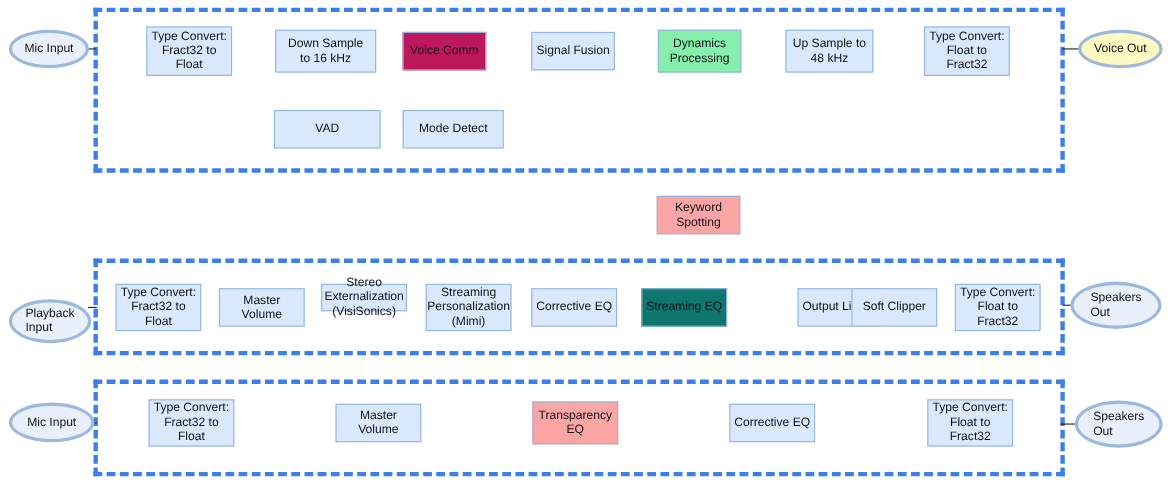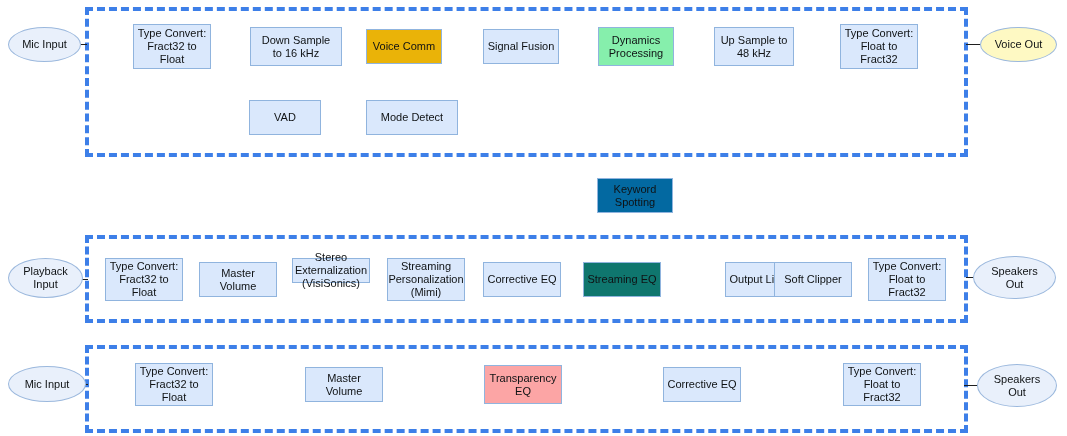--- a/index.html
+++ b/index.html
@@ -34,29 +34,29 @@
     align-items: center;
     justify-content: center;
     text-align: center;
     padding: 2px 3px;
     white-space: pre-line;
   }
   .node-ellipse {
     position: absolute;
     box-sizing: border-box;
     background: #e9f0fb;
-    border: 1px solid #6d28d9;
+    border: 3px solid #6d28d9;
     border-radius: 50%;
     color: #0f1214;
     font-size: 11px;
     line-height: 13px;
     display: flex;
     align-items: center;
     justify-content: center;
-    text-align: center;
+    text-align: left;
     white-space: pre-line;
   }
   .connector {
     position: absolute;
     background: #1f1f1f;
     height: 1px;
   }
 </style>
 </head>
 <body>
@@ -75,32 +75,32 @@
       <div class="connector" style="left: 966px; top: 44px; width: 16px;"></div>
       <div class="connector" style="left: 966px; top: 277px; width: 9px;"></div>
       <div class="connector" style="left: 964px; top: 385px; width: 15px;"></div>
     </div>
   <div id="blocks-layer">
       <div class="node-box" style="left: 133px; top: 24px; width: 78px; height: 45px; background: rgb(218, 232, 252); border-color: rgb(144, 180, 222); color: rgb(15, 18, 20);">Type Convert:
 Fract32 to
 Float</div>
       <div class="node-box" style="left: 250px; top: 27px; width: 92px; height: 39px; background: rgb(218, 232, 252); border-color: rgb(144, 180, 222); color: rgb(15, 18, 20);">Down Sample
 to 16 kHz</div>
-      <div class="node-box" style="left: 366px; top: 29px; width: 76px; height: 35px; background: #eab308; border-color: rgb(144, 180, 222); color: rgb(15, 18, 20);">Voice Comm</div>
+      <div class="node-box" style="left: 366px; top: 29px; width: 76px; height: 35px; background: #be185d; border-color: rgb(144, 180, 222); color: rgb(15, 18, 20);">Voice Comm</div>
       <div class="node-box" style="left: 483px; top: 29px; width: 76px; height: 35px; background: rgb(218, 232, 252); border-color: rgb(144, 180, 222); color: rgb(15, 18, 20);">Signal Fusion</div>
       <div class="node-box" style="left: 598px; top: 27px; width: 76px; height: 39px; background: #86efac; border-color: rgb(144, 180, 222); color: rgb(15, 18, 20);">Dynamics
 Processing</div>
       <div class="node-box" style="left: 714px; top: 27px; width: 80px; height: 39px; background: rgb(218, 232, 252); border-color: rgb(144, 180, 222); color: rgb(15, 18, 20);">Up Sample to
 48 kHz</div>
       <div class="node-box" style="left: 840px; top: 24px; width: 78px; height: 45px; background: rgb(218, 232, 252); border-color: rgb(144, 180, 222); color: rgb(15, 18, 20);">Type Convert:
 Float to
 Fract32</div>
-      <div class="node-box" style="left: 249px; top: 100px; width: 72px; height: 35px; background: rgb(218, 232, 252); border-color: rgb(144, 180, 222); color: rgb(15, 18, 20);">VAD</div>
+      <div class="node-box" style="left: 249px; top: 100px; width: 97px; height: 35px; background: rgb(218, 232, 252); border-color: rgb(144, 180, 222); color: rgb(15, 18, 20);">VAD</div>
       <div class="node-box" style="left: 366px; top: 100px; width: 92px; height: 35px; background: rgb(218, 232, 252); border-color: rgb(144, 180, 222); color: rgb(15, 18, 20);">Mode Detect</div>
-      <div class="node-box" style="left: 597px; top: 178px; width: 76px; height: 35px; background: #0369a1; border-color: rgb(144, 180, 222); color: rgb(15, 18, 20); text-align: center;">Keyword
+      <div class="node-box" style="left: 597px; top: 178px; width: 76px; height: 35px; background: #fca5a5; border-color: rgb(144, 180, 222); color: rgb(15, 18, 20); text-align: center;">Keyword
 Spotting</div>
       <div class="node-box" style="left: 105px; top: 258px; width: 78px; height: 43px; background: rgb(218, 232, 252); border-color: rgb(144, 180, 222); color: rgb(15, 18, 20);">Type Convert:
 Fract32 to
 Float</div>
       <div class="node-box" style="left: 199px; top: 262px; width: 78px; height: 35px; background: rgb(218, 232, 252); border-color: rgb(144, 180, 222); color: rgb(15, 18, 20);">Master Volume</div>
       <div class="node-box" style="left: 292px; top: 258px; width: 78px; height: 25px; background: rgb(218, 232, 252); border-color: rgb(144, 180, 222); color: rgb(15, 18, 20);">Stereo
 Externalization
 (VisiSonics)</div>
       <div class="node-box" style="left: 387px; top: 258px; width: 78px; height: 43px; background: rgb(218, 232, 252); border-color: rgb(144, 180, 222); color: rgb(15, 18, 20);">Streaming
 Personalization
@@ -119,21 +119,21 @@
       <div class="node-box" style="left: 484px; top: 365px; width: 78px; height: 39px; background: #fca5a5; border-color: rgb(144, 180, 222); color: rgb(15, 18, 20);">Transparency
 EQ</div>
       <div class="node-box" style="left: 663px; top: 367px; width: 78px; height: 35px; background: rgb(218, 232, 252); border-color: rgb(144, 180, 222); color: rgb(15, 18, 20);">Corrective EQ</div>
       <div class="node-box" style="left: 843px; top: 363px; width: 78px; height: 43px; background: rgb(218, 232, 252); border-color: rgb(144, 180, 222); color: rgb(15, 18, 20);">Type Convert:
 Float to
 Fract32</div>
     </div>
   <div id="endpoints-layer">
       <div class="node-ellipse" style="left: 8px; top: 27px; width: 73px; height: 35px; background: rgb(233, 240, 251); border-color: rgb(155, 184, 221); color: rgb(15, 18, 20);">Mic Input</div>
       <div class="node-ellipse" style="left: 980px; top: 27px; width: 77px; height: 35px; background: #fef9c3; border-color: rgb(155, 184, 221); color: rgb(15, 18, 20);">Voice Out</div>
-      <div class="node-ellipse" style="left: 8px; top: 258px; width: 75px; height: 40px; background: rgb(233, 240, 251); border-color: rgb(155, 184, 221); color: rgb(15, 18, 20);">Playback
+      <div class="node-ellipse" style="left: 8px; top: 272px; width: 75px; height: 40px; background: rgb(233, 240, 251); border-color: rgb(155, 184, 221); color: rgb(15, 18, 20);">Playback
 Input</div>
       <div class="node-ellipse" style="left: 973px; top: 256px; width: 83px; height: 43px; background: rgb(233, 240, 251); border-color: rgb(155, 184, 221); color: rgb(15, 18, 20);">Speakers
 Out</div>
       <div class="node-ellipse" style="left: 8px; top: 366px; width: 78px; height: 36px; background: rgb(233, 240, 251); border-color: rgb(155, 184, 221); color: rgb(15, 18, 20);">Mic Input</div>
       <div class="node-ellipse" style="left: 977px; top: 364px; width: 80px; height: 43px; background: rgb(233, 240, 251); border-color: rgb(155, 184, 221); color: rgb(15, 18, 20);">Speakers
 Out</div>
     </div>
 
 </div>
 

